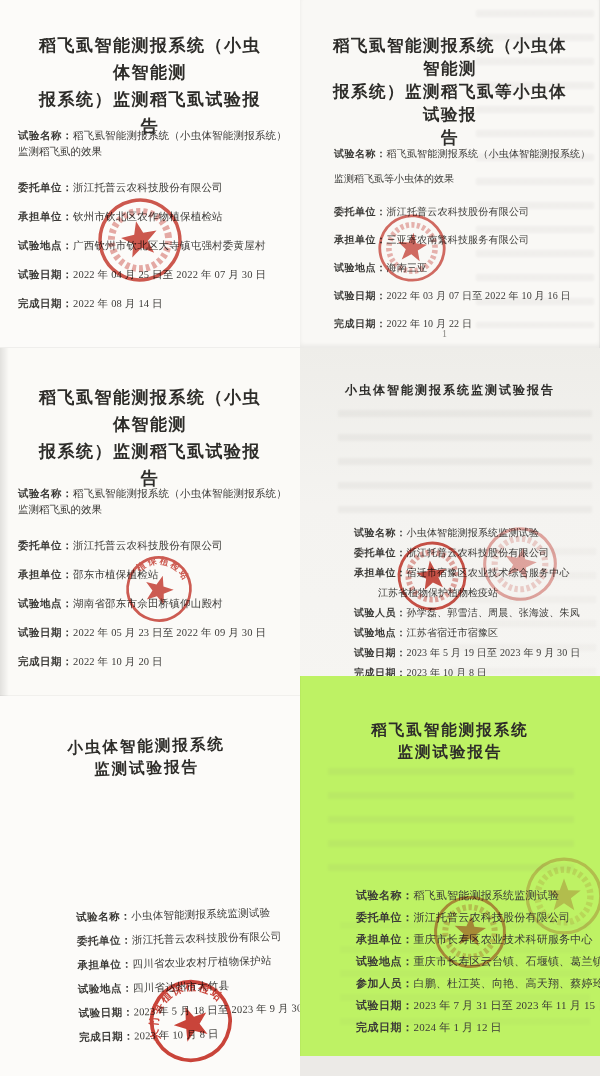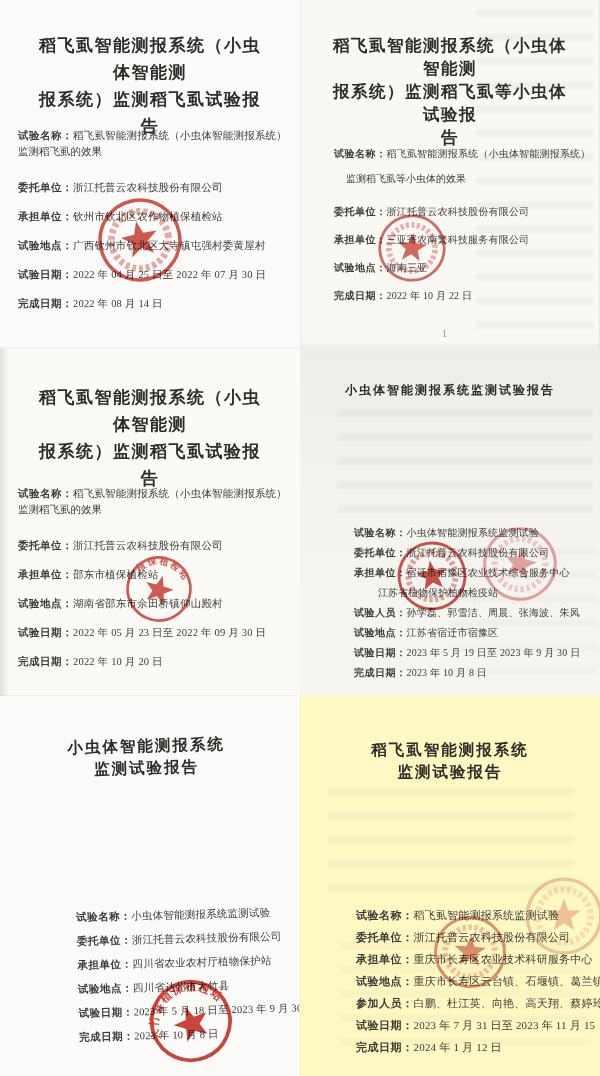--- a/index.html
+++ b/index.html
@@ -11,21 +11,21 @@
          font-family:"Liberation Serif","DejaVu Serif",serif;color:var(--ink);}
   .panel{position:absolute;overflow:hidden;}
   .p1{left:0;top:0;width:300px;height:348px;background:#fcfbf9;box-shadow:inset 0 -1px 0 rgba(0,0,0,.05);}
   .p2{left:300px;top:0;width:300px;height:348px;background:#f9f8f5;box-shadow:inset 0 -3px 4px rgba(0,0,0,.06),inset -1px 0 0 rgba(0,0,0,.04);}
   .p3{left:0;top:348px;width:300px;height:348px;background:#fbfaf7;box-shadow:inset 0 -1px 0 rgba(0,0,0,.04);}
   .p3::before{content:"";position:absolute;left:0;top:0;bottom:0;width:9px;
       background:linear-gradient(90deg,rgba(0,0,0,.10),rgba(0,0,0,0));}
   .p4{left:300px;top:348px;width:300px;height:348px;
       background:linear-gradient(180deg,#eeede9,#f4f3f0 45%,#f6f5f2);}
   .p5{left:0;top:696px;width:300px;height:380px;background:#fcfbf9;}
-  .p6{left:300px;top:696px;width:300px;height:380px;background:#fef9c3;box-shadow:inset 1px 0 0 rgba(0,0,0,.03);}
+  .p6{left:300px;top:676px;width:300px;height:380px;background:#bef264;box-shadow:inset 1px 0 0 rgba(0,0,0,.03);}
 
   .title{position:absolute;left:0;right:0;text-align:center;font-weight:bold;color:#2d2c29;}
   .title .tl{display:block;}
   .p1 .title,.p3 .title{top:18px;font-size:17px;line-height:27px;padding:0 36px;letter-spacing:1.5px;}
   .p3 .title{top:22px;}
   .p2 .title{top:20px;font-size:16.5px;line-height:23px;padding:0 30px;letter-spacing:1.5px;}
   .p4 .title{top:24px;font-size:12px;letter-spacing:2px;}
   .p5 .title,.p6 .title{top:26px;font-size:15.5px;line-height:22px;letter-spacing:2px;}
   .p6 .title{top:30px;}
 
@@ -34,21 +34,21 @@
   .flabel{font-weight:bold;letter-spacing:.5px;}
   .fval{letter-spacing:.2px;}
   .fval2{display:block;}
   .p1 .fields,.p3 .fields{top:128px;left:18px;right:4px;font-size:10.5px;}
   .p3 .fields{top:138px;}
   .p1 .frow,.p3 .frow{line-height:16px;margin-bottom:13px;}
   .p1 .fval2,.p3 .fval2{}
   .p1 .wrap2,.p3 .wrap2{margin-bottom:20px;}
   .p2 .fields{top:146px;left:34px;right:2px;font-size:10px;}
   .p2 .frow{line-height:15px;margin-bottom:13px;}
-  .p2 .fval2{margin-top:10px;margin-left:12px;}
+  .p2 .fval2{margin-top:10px;}
   .p2 .wrap2{margin-bottom:18px;}
   .p4 .fields{top:178px;left:54px;right:2px;font-size:10px;}
   .p4 .frow{line-height:14px;margin-bottom:6px;}
   .p4 .fval2{margin-top:6px;margin-left:24px;}
   .p5 .fields{top:212px;left:76px;right:2px;font-size:10.5px;}
   .p5 .frow{line-height:15px;margin-bottom:9px;}
   .p6 .fields{top:212px;left:56px;right:0;font-size:11px;}
   .p6 .frow{line-height:14px;margin-bottom:8px;}
 
   .rot{position:absolute;inset:0;transform:rotate(-1.4deg);transform-origin:50% 55%;}
@@ -109,20 +109,21 @@
     <h2 class="title">
       <span class="tl">稻飞虱智能测报系统（小虫体智能测</span>
       <span class="tl">报系统）监测稻飞虱等小虫体试验报</span>
       <span class="tl">告</span>
     </h2>
     <div class="fields">
       <div class="frow wrap2"><span class="flabel">试验名称：</span><span class="fval">稻飞虱智能测报系统（小虫体智能测报系统）</span><span class="fval2">监测稻飞虱等小虫体的效果</span></div>
       <div class="frow"><span class="flabel">委托单位：</span><span class="fval">浙江托普云农科技股份有限公司</span></div>
       <div class="frow"><span class="flabel">承担单位：</span><span class="fval">三亚寄农南繁科技服务有限公司</span></div>
       <div class="frow"><span class="flabel">试验地点：</span><span class="fval">海南三亚</span></div>
+      <div class="frow"><span class="flabel">试验日期：</span><span class="fval">2022 年 03 月 07 日至 2022 年 10 月 16 日</span></div>
       <div class="frow"><span class="flabel">完成日期：</span><span class="fval">2022 年 10 月 22 日</span></div>
     </div>
     <div class="pagenum">1</div>
     <svg class="seal s2" viewBox="0 0 120 120">
       <circle class="ring-outer" cx="60" cy="60" r="46"></circle>
       <circle class="ring-text" cx="60" cy="60" r="33"></circle>
       <path class="star" d="M60,38 L65.3,52.7 L80.9,53.2 L68.6,62.8 L72.9,77.8 L60,69 L47.1,77.8 L51.4,62.8 L39.1,53.2 L54.7,52.7 Z"></path>
     </svg>
   </section>
 

